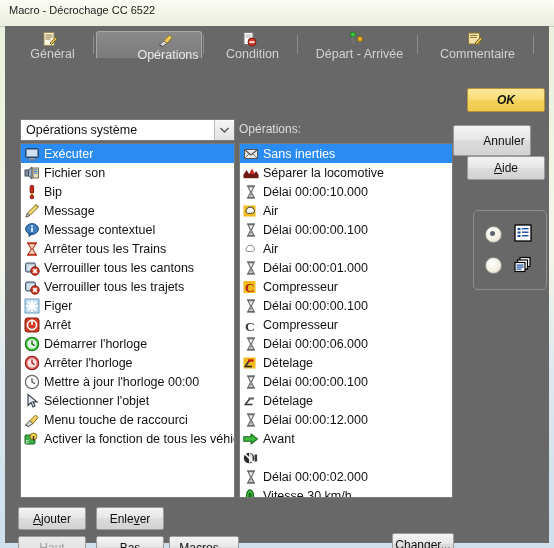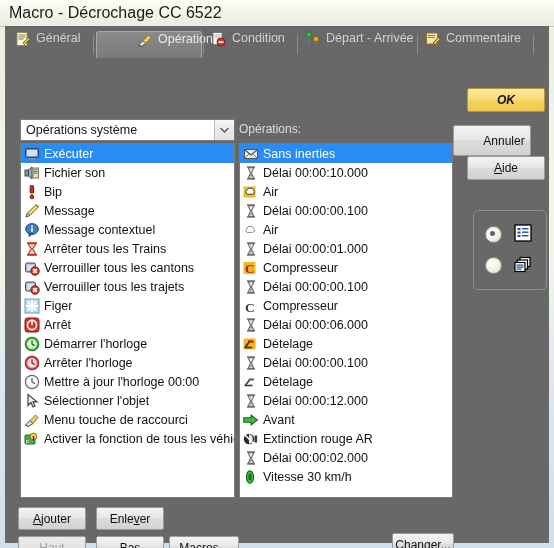--- a/index.html
+++ b/index.html
@@ -9,33 +9,34 @@
     background:linear-gradient(180deg,#e8f0dc 0%,#f4f7e8 45%,#dce7ef 70%,#cfe0ec 100%);
   }
   
   #window{position:absolute;left:0;top:0;width:554px;height:548px;}
   #titlebar{
     position:absolute;left:0;top:0;width:554px;height:26px;
     background:linear-gradient(180deg,#fdfdf6 0%,#f2f4e6 55%,#e9eee0 100%);
     border-bottom:1px solid #c8cdbc;
   }
   #titletext{
-    position:absolute;left:9px;top:4px;font-size:16px;color:#1b1b1b;
+    position:absolute;left:9px;top:4px;font-size:11px;color:#1b1b1b;
     white-space:nowrap;letter-spacing:0px;
   }
   #dlgbody{
     position:absolute;left:5px;top:26px;width:544px;height:517px;
     background:#686868;
   }
   
   #tabstrip{position:absolute;left:3px;top:5px;height:28px;width:538px;}
   .tab{
-    position:absolute;top:0;height:27px;display:flex;
+    position:absolute;top:0;height:27px;display:flex;align-items:center;
     padding:0 7px 0 5px;box-sizing:border-box;color:#d2d2d2;font-size:12.5px;
     white-space:nowrap;
+    flex-direction:column;
   }
   .tab.sel{
     background:linear-gradient(180deg,#8a8a8a 0%,#7b7b7b 100%);
     border:1px solid #a8a8a8;border-bottom:none;color:#e9e9e9;
     border-radius:3px 3px 0 0;
     padding-left:40px;
   }
   .tab .tlabel{margin-left:5px;}
   .tsep{position:absolute;top:4px;width:1px;height:19px;background:#8e8e8e;}
   .ticon{width:16px;height:16px;flex:0 0 16px;position:relative;}
@@ -311,20 +312,29 @@
         <div class="row sel">
           <span class="ricon"><svg width="16" height="16" viewBox="0 0 16 16">
               <rect x="1.5" y="3.5" width="13" height="9" fill="#e9e9e9" stroke="#555"></rect>
               <path d="M1.5 3.5 L8 9 L14.5 3.5" fill="none" stroke="#555" stroke-width="1.2"></path>
               <path d="M1.5 12.5 L6 8 M14.5 12.5 L10 8" stroke="#777"></path>
             </svg></span>
           <span class="rlabel">Sans inerties</span>
         </div>
         <div class="row">
           <span class="ricon"><svg width="16" height="16" viewBox="0 0 16 16">
+              <rect x="0.5" y="9" width="15" height="4.2" fill="#6e1a12"></rect>
+              <path d="M1 9 L3.5 5 L6 9 Z" fill="#6e1a12"></path>
+              <path d="M6 9 L9 3.5 L12 9 Z" fill="#cf2a1d"></path>
+              <path d="M11 9 L13.2 6 L15 9 Z" fill="#6e1a12"></path>
+            </svg></span>
+          <span class="rlabel">Séparer la locomotive</span>
+        </div>
+        <div class="row">
+          <span class="ricon"><svg width="16" height="16" viewBox="0 0 16 16">
               <rect x="4" y="1.3" width="8" height="1.3" fill="#6a6a6a"></rect>
               <rect x="4" y="13.4" width="8" height="1.3" fill="#6a6a6a"></rect>
               <path d="M5 2.6 L11 2.6 L8.4 8 L11 13.4 L5 13.4 L7.6 8 Z" fill="#eeeeee" stroke="#6a6a6a" stroke-width="1.1"></path>
               <path d="M6.4 11.6 L9.6 11.6 L8.4 9.5 L7.6 9.5 Z" fill="#8a8a8a"></path>
             </svg></span>
           <span class="rlabel">Délai 00:00:10.000</span>
         </div>
         <div class="row">
           <span class="ricon"><svg width="16" height="16" viewBox="0 0 16 16">
               <rect x="0.5" y="2.5" width="12" height="11" fill="#f0b91e"></rect>
@@ -428,21 +438,20 @@
             </svg></span>
           <span class="rlabel">Avant</span>
         </div>
         <div class="row">
           <span class="ricon"><svg width="16" height="16" viewBox="0 0 16 16">
               <circle cx="6" cy="8" r="5.2" fill="#2a2a2a"></circle>
               <path d="M6 3 A5.2 5.2 0 0 1 6 13 Z" fill="#e8e8e8"></path>
               <path d="M2 4 L10 12" stroke="#fff" stroke-width="1.6"></path>
               <rect x="11.5" y="4.5" width="2.6" height="7" fill="#3a3a3a"></rect>
             </svg></span>
-          <span class="rlabel">Extinction rouge AR</span>
         </div>
         <div class="row">
           <span class="ricon"><svg width="16" height="16" viewBox="0 0 16 16">
               <rect x="4" y="1.3" width="8" height="1.3" fill="#6a6a6a"></rect>
               <rect x="4" y="13.4" width="8" height="1.3" fill="#6a6a6a"></rect>
               <path d="M5 2.6 L11 2.6 L8.4 8 L11 13.4 L5 13.4 L7.6 8 Z" fill="#eeeeee" stroke="#6a6a6a" stroke-width="1.1"></path>
               <path d="M6.4 11.6 L9.6 11.6 L8.4 9.5 L7.6 9.5 Z" fill="#8a8a8a"></path>
             </svg></span>
           <span class="rlabel">Délai 00:00:02.000</span>
         </div>

